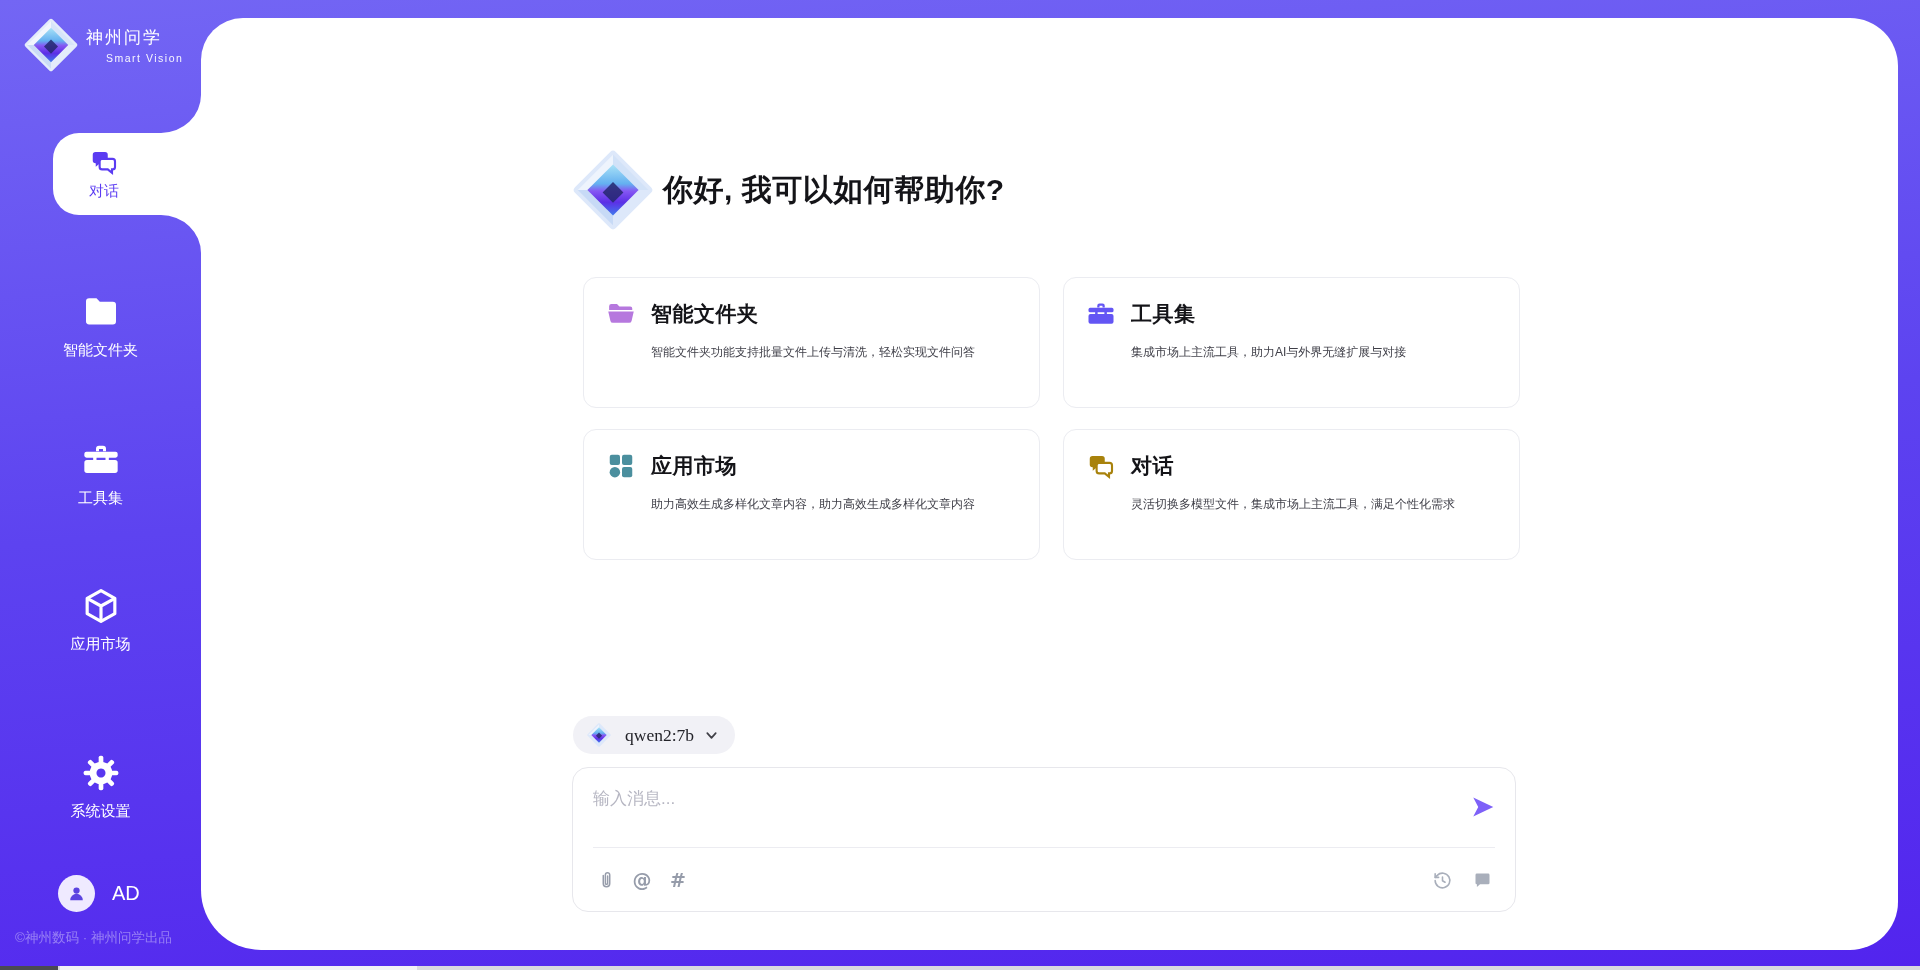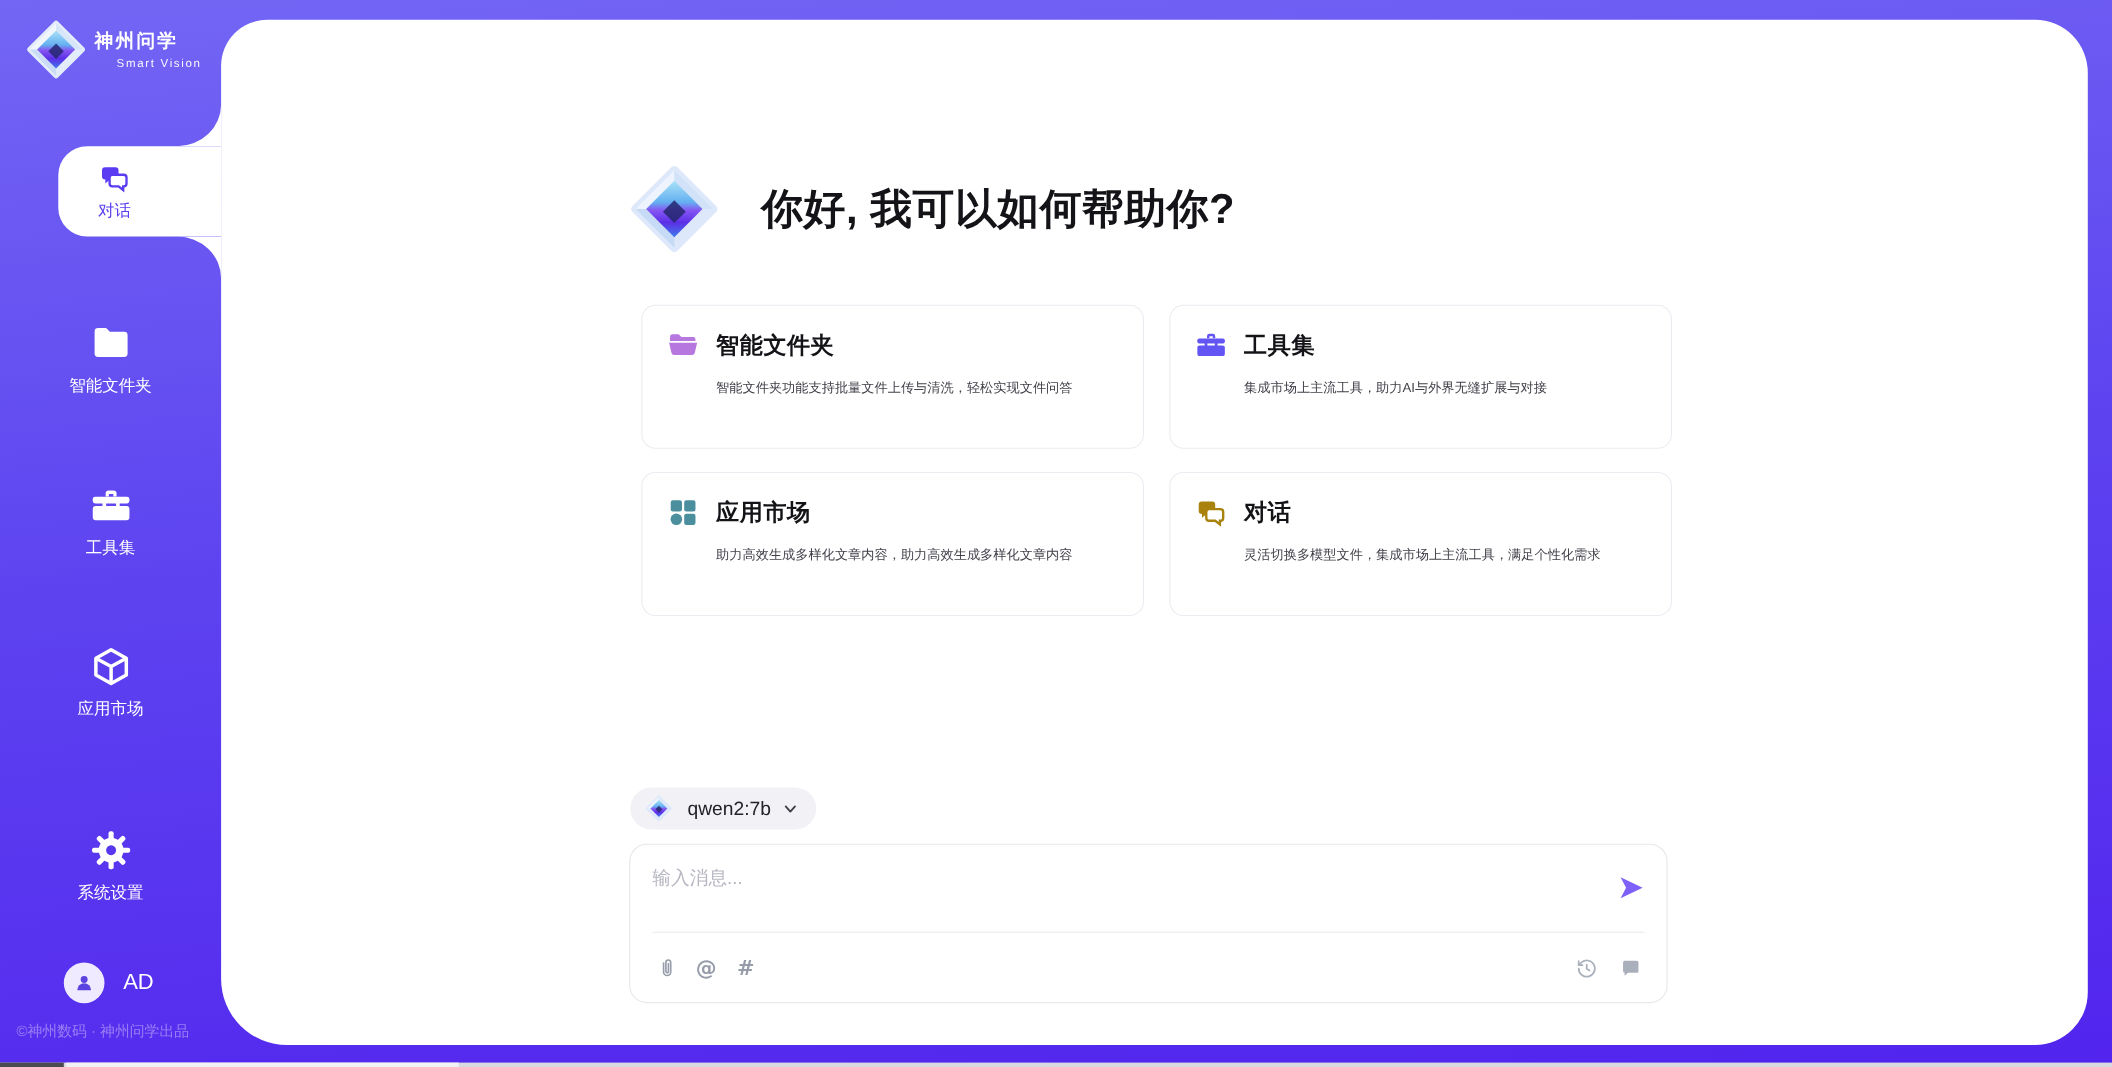--- a/index.html
+++ b/index.html
@@ -13,21 +13,21 @@
 
   
   .panel { position:absolute; left:201px; top:18px; right:22px; bottom:20px;
     background:#ffffff; border-radius:42px 48px 48px 60px; }
 
   
   .sidebar { position:absolute; left:0; top:0; width:201px; height:970px; color:#fff; }
   .brand { position:absolute; left:24px; top:18px; display:flex; align-items:center; }
   .brand .dia { width:54px; height:54px; }
   .brand-text { margin-left:8px; }
-  .brand-name { font-size:17px; font-weight:bold; letter-spacing:2px; }
+  .brand-name { font-size:17px; font-weight:normal; letter-spacing:2px; }
   .brand-sub { font-size:10.5px; letter-spacing:1.5px; margin-top:3px; opacity:.95;margin-left:20px; }
 
   .nav-tab { position:absolute; left:53px; top:133px; width:148px; height:82px;
     background:#fff; border-radius:26px 0 0 26px; color:#5b3cf2; cursor:pointer;
     display:flex; flex-direction:column; align-items:center; justify-content:center;
     padding-right:46px; }
   .nav-tab .nav-ic { width:30px; height:30px; }
   .nav-tab .nav-lb { font-size:15px; margin-top:5px; }
   .fillet { position:absolute; left:161px; }
   .fillet-top { top:95px; } .fillet-bot { top:215px; }
@@ -41,39 +41,39 @@
   .user-row { position:absolute; left:58px; top:875px; display:flex; align-items:center; cursor:pointer; }
   .avatar { width:37px; height:37px; border-radius:50%; background:#efeaff;
     display:flex; align-items:center; justify-content:center; }
   .avatar svg { width:21px; height:21px; color:#5b43e0; }
   .user-name { margin-left:17px; font-size:20px; color:#fff; }
   .copyright { position:absolute; left:15px; top:929px; font-size:13.5px; color:rgba(255,255,255,.38); white-space:nowrap; }
 
   
   .greeting { position:absolute; left:573px; top:150px; height:80px; display:flex; align-items:center; }
   .greet-logo { width:80px; height:80px; }
-  .greet-title { font-size:38px; font-weight:bold; color:#141418; margin-left:39px; letter-spacing:.5px; }
+  .greet-title { font-size:30px; font-weight:bold; color:#141418; margin-left:10px; letter-spacing:.5px; }
 
   
   .cards { position:absolute; left:583px; top:277px; width:937px;
     display:grid; grid-template-columns:457px 457px; column-gap:23px; row-gap:21px; }
   .card { height:131px; background:#fff; border:1.5px solid #ebecf1; border-radius:13px;
     padding:21px 28px 0 22px; cursor:pointer; }
   .card-head { display:flex; align-items:center; }
   .card-ic { width:30px; height:30px; flex:0 0 30px; }
   .card-title { font-size:21px; font-weight:bold; color:#141418; margin-left:15px; letter-spacing:.5px; }
   .card-desc { margin:9px 0 0 45px; font-size:12px; color:#3f3f48; line-height:28px; }
   .ic-purple { color:#b678de; } .ic-indigo { color:#6355f4; }
   .ic-teal { color:#4b8f9e; } .ic-gold { color:#a8820c; }
 
   
   .model-pill { position:absolute; left:573px; top:716px; height:38px; border-radius:19px;
     background:#f1f1f6; display:flex; align-items:center; padding:0 16px 0 14px; cursor:pointer; }
   .model-pill .dia { width:24px; height:24px; }
-  .model-name { font-size:17.5px; color:#222228; margin:0 10px 0 14px; }
+  .model-name { font-size:17.5px; color:#222228; margin:0 10px 0 14px;font-family:Liberation Serif, serif; }
   .chev { width:15px; height:15px; }
 
   
   .composer { position:absolute; left:572px; top:767px; width:944px; height:145px;
     background:#fff; border:1.5px solid #e7e7ec; border-radius:16px; }
   .msg-input { position:absolute; left:20px; top:14px; right:60px; height:34px; border:0; outline:0;
     font-size:17px; color:#33333a; font-family:inherit; background:transparent; }
   .msg-input::placeholder { color:#b6b6c2; }
   .send-btn { position:absolute; right:18px; top:26px; width:28px; height:28px; border:0;
     background:transparent; color:#7e61f8; cursor:pointer; padding:0; }

